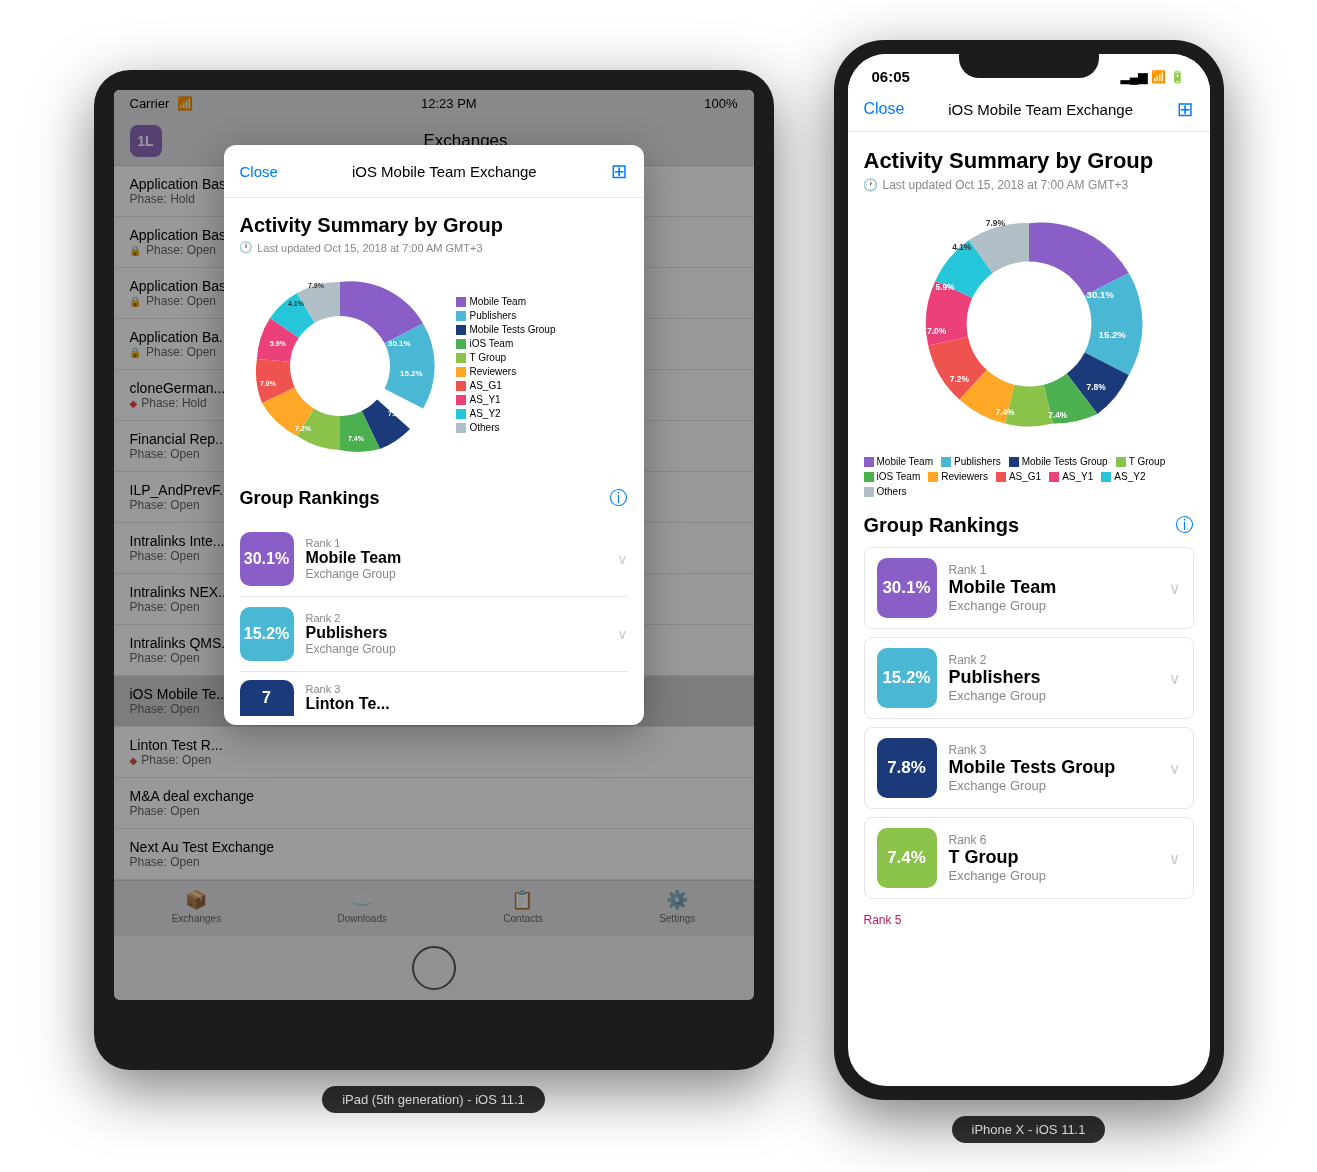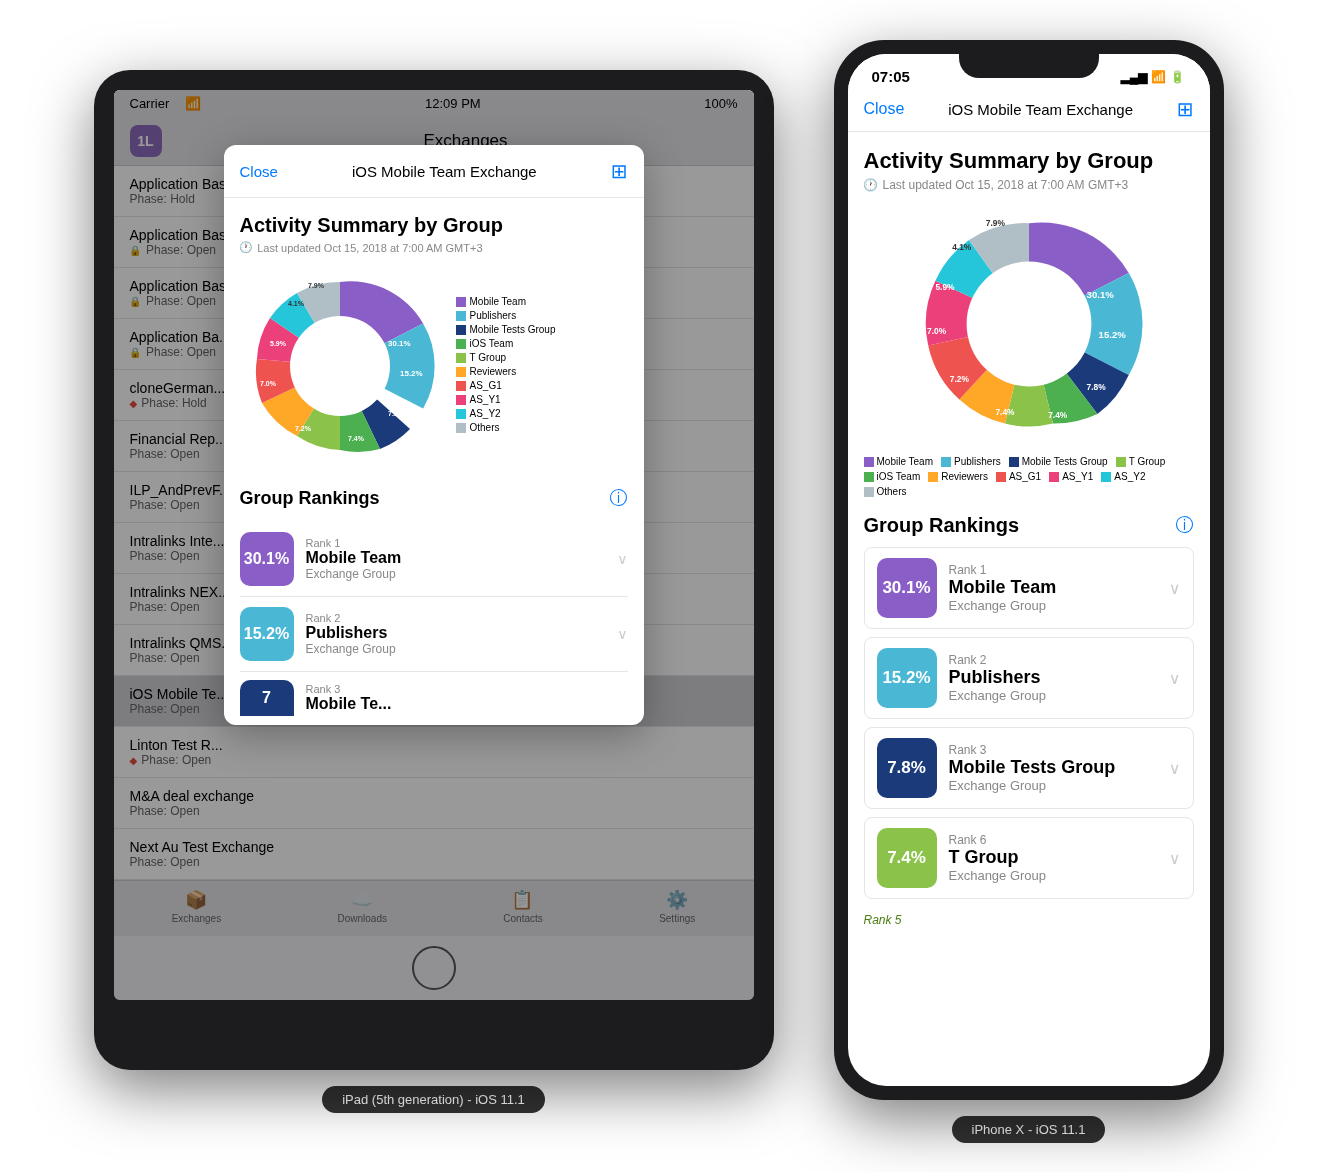--- a/index.html
+++ b/index.html
@@ -32,21 +32,21 @@
       position: relative;
     }
     .ipad-status-bar {
       background: #e5e5ea;
       display: flex;
       justify-content: space-between;
       align-items: center;
       padding: 6px 16px;
       font-size: 13px;
     }
-    .ipad-status-left { display: flex; align-items: center; gap: 16px; justify-content: flex-end; }
+    .ipad-status-left { display: flex; align-items: center; gap: 8px; justify-content: flex-end; }
     .ipad-nav-bar {
       background: #e5e5ea;
       border-bottom: 1px solid #ccc;
       display: flex;
       align-items: center;
       padding: 8px 16px;
       gap: 32px;
     }
     .ipad-nav-icon {
       width: 32px; height: 32px;
@@ -289,21 +289,21 @@
 
 <div class="device-wrapper">
   <div class="ipad-frame">
     <div class="ipad-screen">
 
       <div class="ipad-status-bar">
         <div class="ipad-status-left">
           <span>Carrier</span>
           <span>📶</span>
         </div>
-        <span>12:09 PM</span>
+        <span>12:23 PM</span>
         <span>100%</span>
       </div>
 
       <div class="ipad-nav-bar">
         <div class="ipad-nav-icon">1L</div>
         <span class="ipad-nav-title">Exchanges</span>
       </div>
 
       <div class="ipad-list">
         <div class="ipad-list-item">
@@ -501,39 +501,39 @@
                 <div class="rank-number">Rank 2</div>
                 <div class="rank-name">Publishers</div>
                 <div class="rank-type">Exchange Group</div>
               </div>
               <span class="rank-chevron">∨</span>
             </div>
             <div class="rank-item-partial">
               <div class="rank-badge-partial" style="background:#1a3a7a">7</div>
               <div class="rank-info">
                 <div class="rank-number">Rank 3</div>
-                <div class="rank-name">Mobile Te...</div>
+                <div class="rank-name">Linton Te...</div>
               </div>
             </div>
           </div>
         </div>
       </div>
 
     </div>
   </div>
   <div class="device-label">iPad (5th generation) - iOS 11.1</div>
 </div>
 
 <div class="device-wrapper">
   <div class="iphone-frame">
     <div class="iphone-notch"></div>
     <div class="iphone-screen">
 
       <div class="iphone-status-bar">
-        <span>07:05</span>
+        <span>06:05</span>
         <div class="iphone-status-right">
           <span>▂▄▆</span>
           <span>📶</span>
           <span>🔋</span>
         </div>
       </div>
 
       <div class="iphone-nav-bar">
         <span class="iphone-nav-close">Close</span>
         <span class="iphone-nav-title">iOS Mobile Team Exchange</span>
@@ -655,19 +655,19 @@
         <div class="iphone-rank-item">
           <div class="iphone-rank-badge" style="background:#8bc34a">7.4%</div>
           <div class="iphone-rank-info">
             <div class="iphone-rank-number">Rank 6</div>
             <div class="iphone-rank-name">T Group</div>
             <div class="iphone-rank-type">Exchange Group</div>
           </div>
           <span class="iphone-rank-chevron">∨</span>
         </div>
 
-        <div style="font-size:12px; color:#4d7c0f; padding: 6px 0; font-style: italic;">Rank 5</div>
+        <div style="font-size:12px; color:#be185d; padding: 6px 0;">Rank 5</div>
 
       </div>
     </div>
   </div>
   <div class="device-label">iPhone X - iOS 11.1</div>
 </div>
 
 </body></html>

